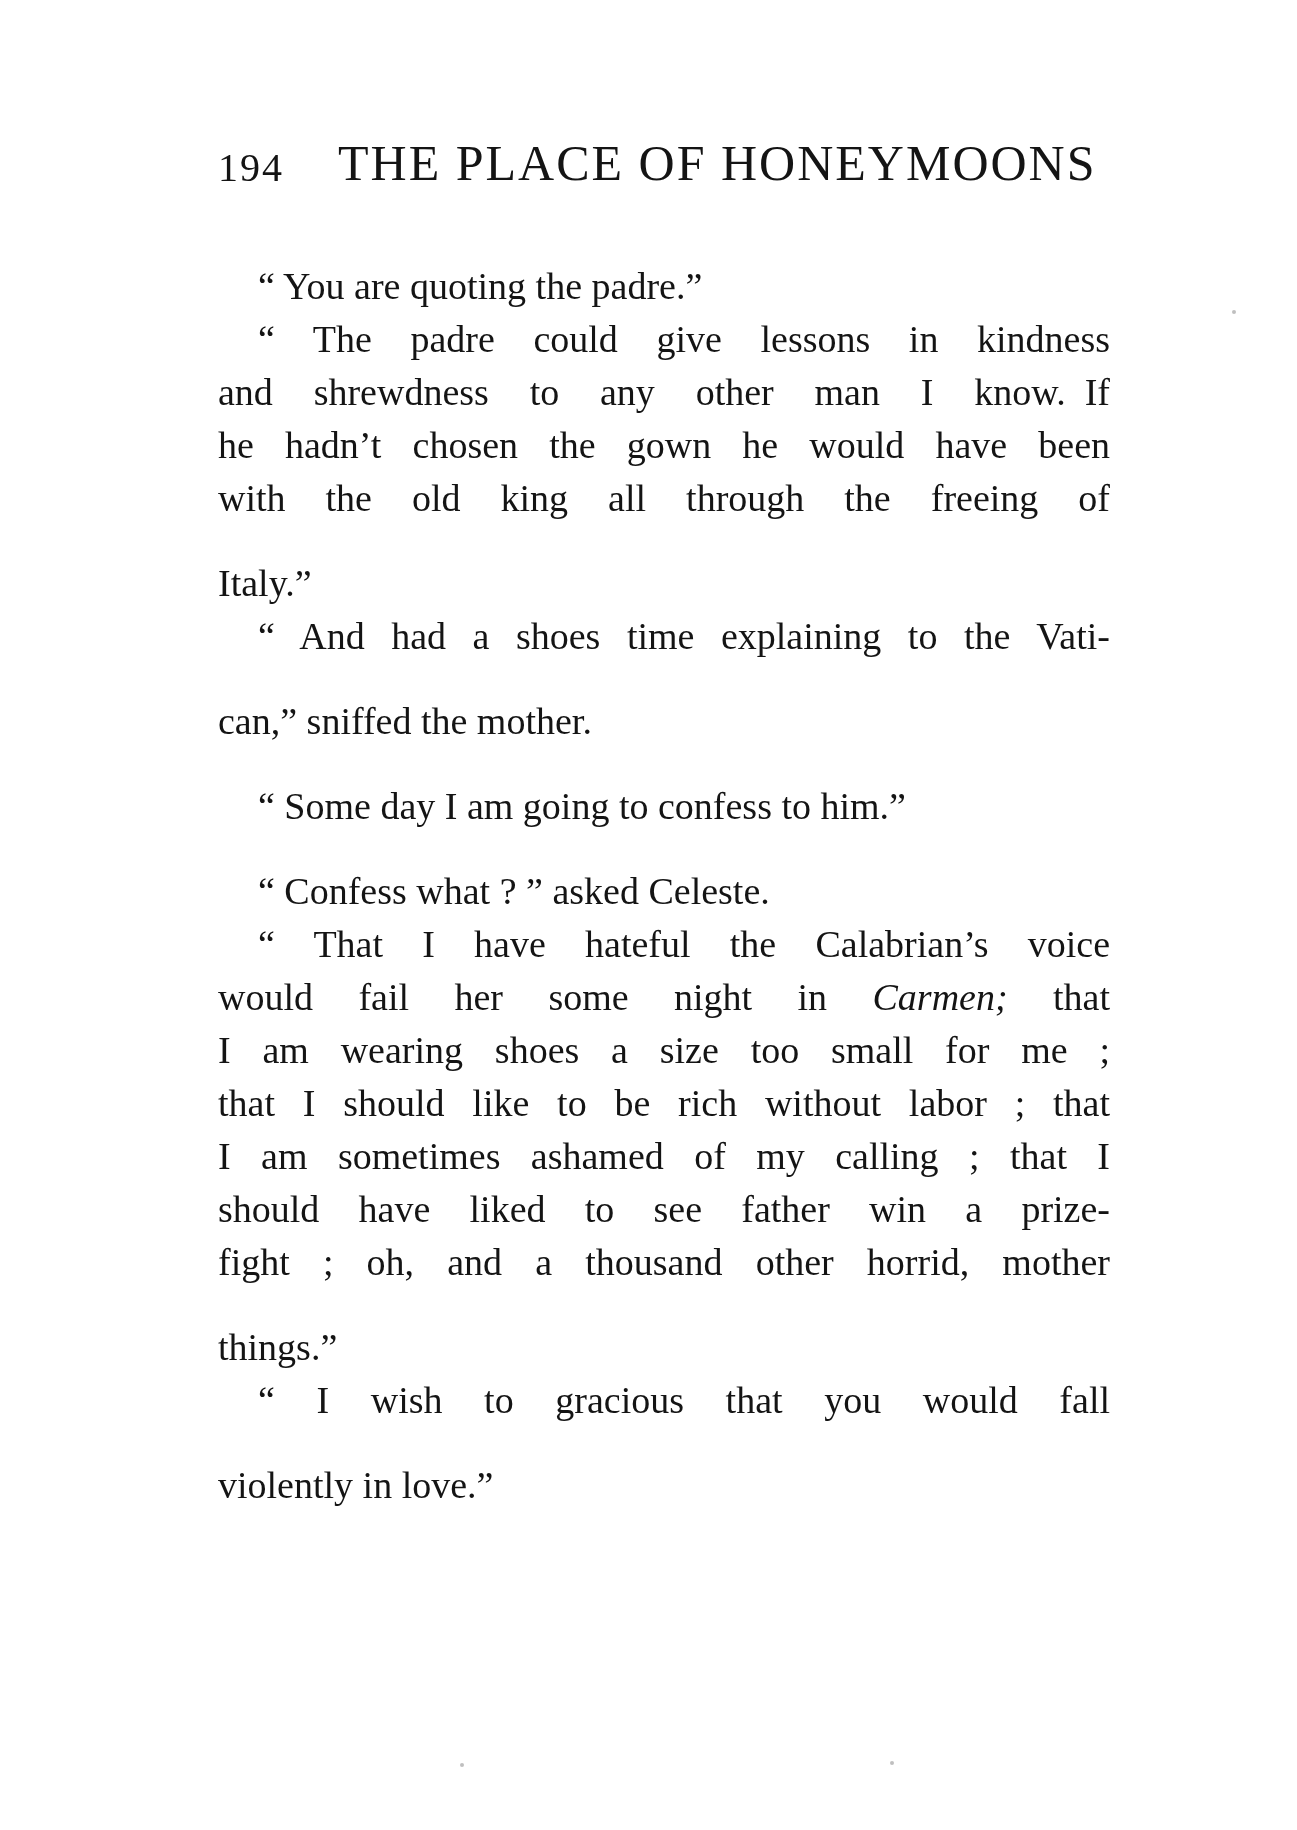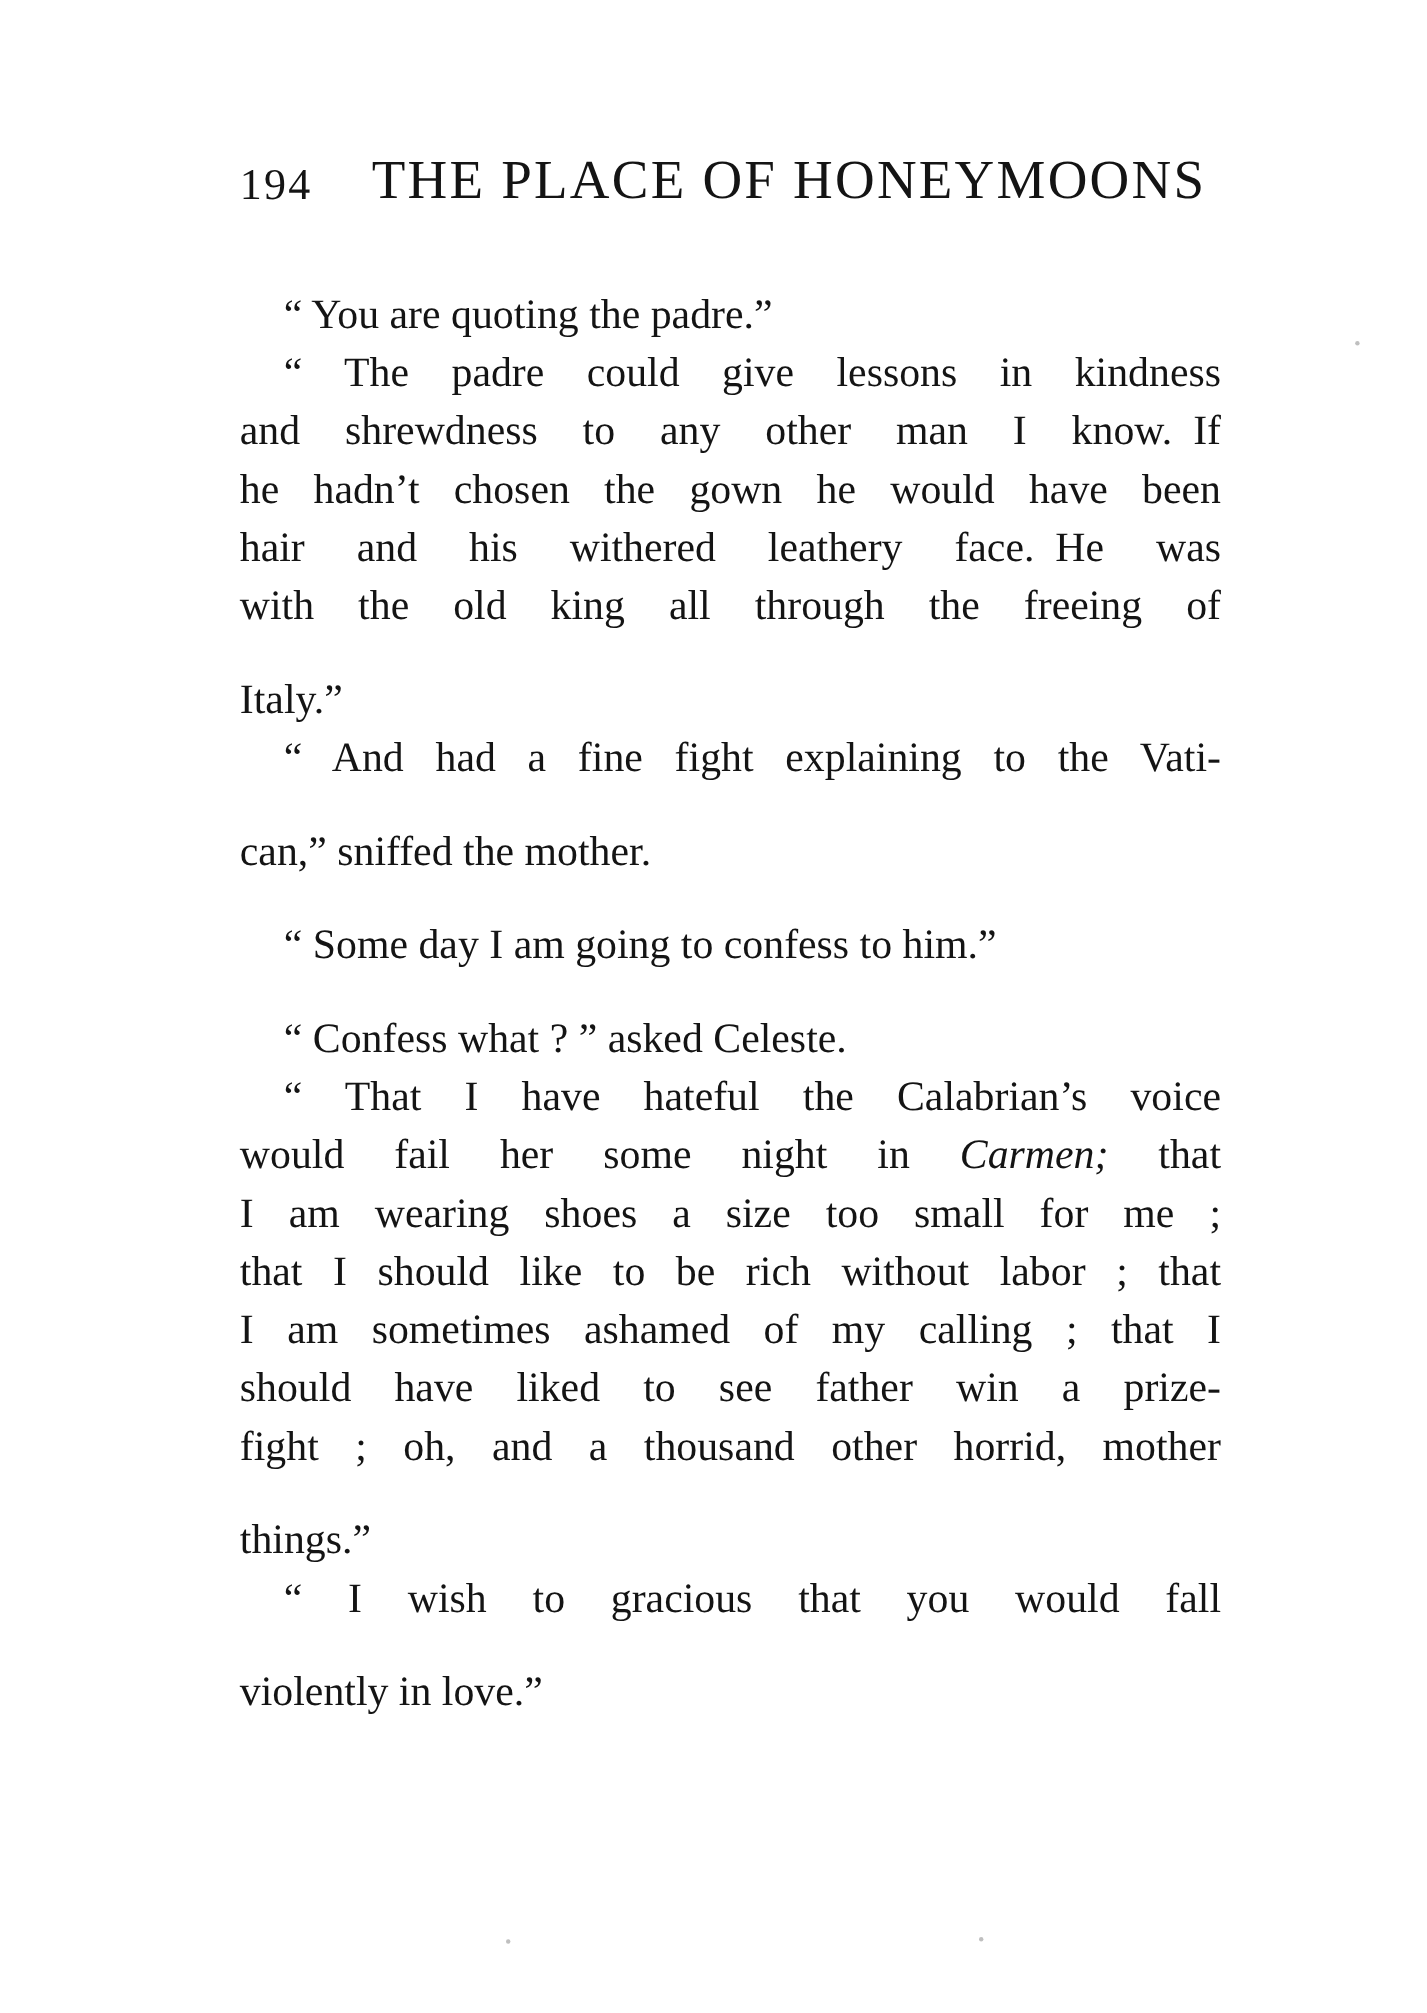--- a/index.html
+++ b/index.html
@@ -62,26 +62,25 @@
 </header>
 
 <main class="text-block" id="text-block">
     <div class="para">
       <div class="line first last"><span class="seg">“ You are quoting the padre.”</span></div>
     </div>
     <div class="para">
       <div class="line first"><span class="seg">“ The padre could give lessons in kindness</span></div>
       <div class="line"><span class="seg">and shrewdness to any other man I know. If</span></div>
       <div class="line"><span class="seg">he hadn’t chosen the gown he would have been</span></div>
-      <div class="line"><span class="seg">hair and his withered leathery face. He was</span></div>
       <div class="line"><span class="seg">with the old king all through the freeing of</span></div>
       <div class="line last"><span class="seg">Italy.”</span></div>
     </div>
     <div class="para">
-      <div class="line first"><span class="seg">“ And had a fine fight explaining to the Vati-</span></div>
+      <div class="line first"><span class="seg">“ And had a shoes time explaining to the Vati-</span></div>
       <div class="line last"><span class="seg">can,” sniffed the mother.</span></div>
     </div>
     <div class="para">
       <div class="line first last"><span class="seg">“ Some day I am going to confess to him.”</span></div>
     </div>
     <div class="para">
       <div class="line first last"><span class="seg">“ Confess what ? ” asked Celeste.</span></div>
     </div>
     <div class="para">
       <div class="line first"><span class="seg">“ That I have hateful the Calabrian’s voice</span></div>

